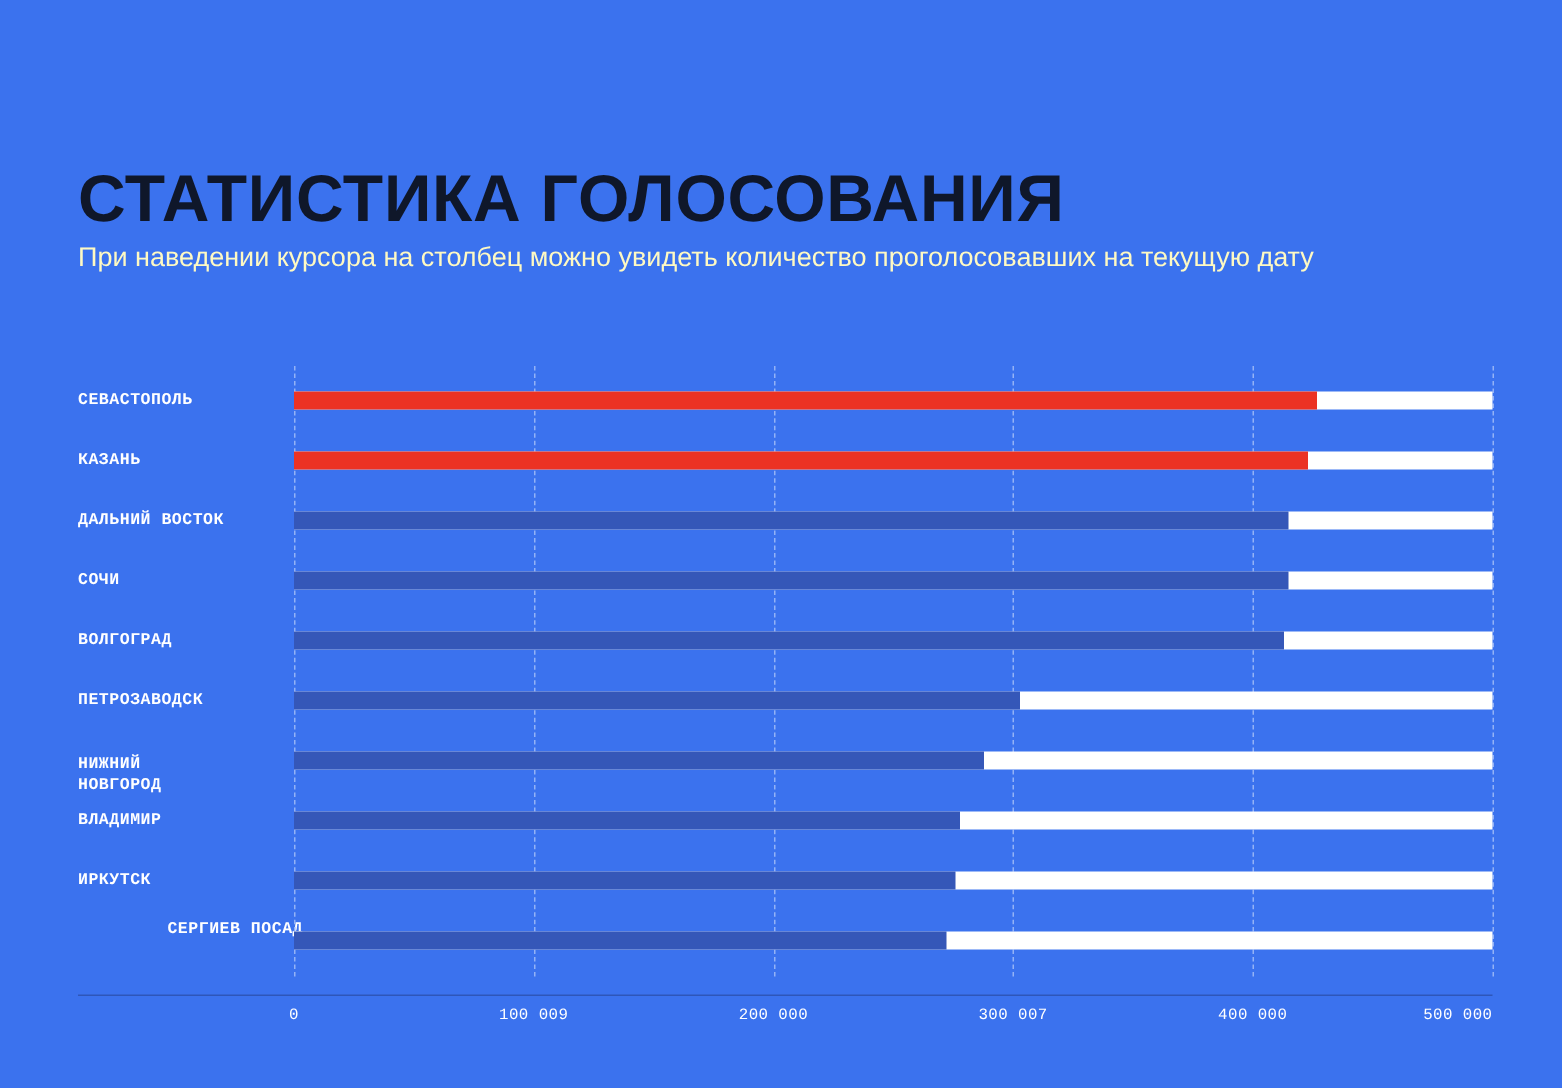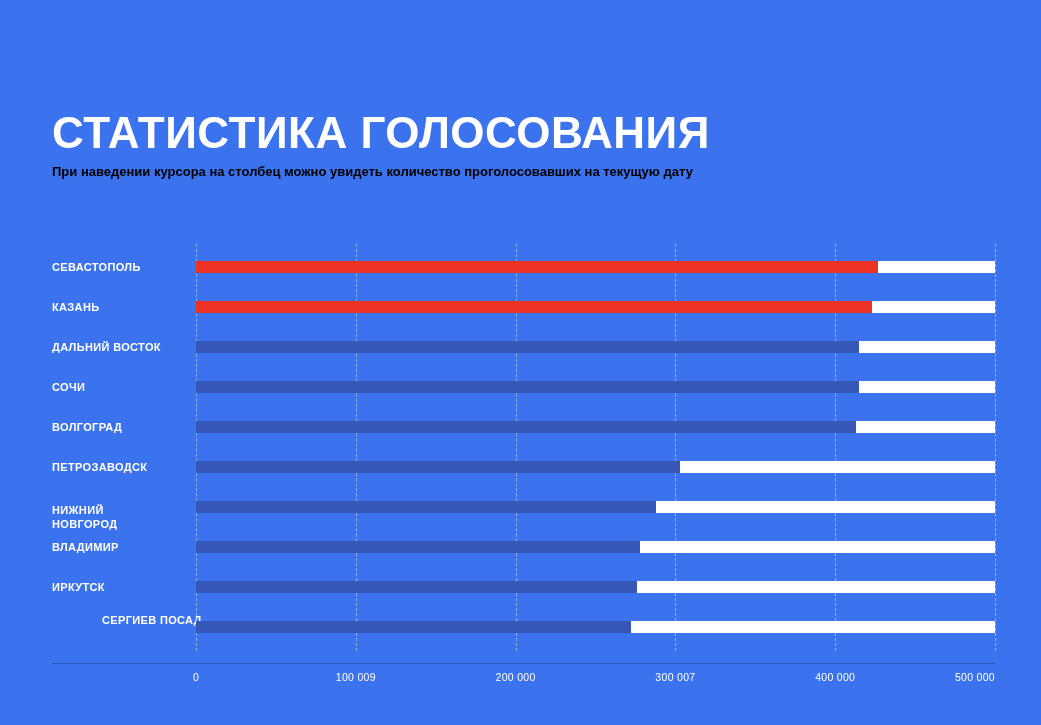--- a/index.html
+++ b/index.html
@@ -24,42 +24,43 @@
 
   
   .title {
     position: absolute;
     left: 52px;
     top: 78px;
     font-size: 44px;
     line-height: 52px;
     font-weight: bold;
     letter-spacing: 0.5px;
-    color: #ffffff;
+    color: #0f172a;
     white-space: nowrap;
   }
 
   .subtitle {
     position: absolute;
     left: 52px;
     top: 160px;
-    font-size: 13px;
+    font-size: 18px;
     line-height: 23px;
-    font-weight: bold;
-    color: #000000;
+    font-weight: normal;
+    color: #fef9c3;
   }
   .subtitle div { white-space: nowrap; }
 
   
   .chart {
     position: absolute;
     left: 0;
     top: 0;
     width: 1041px;
     height: 725px;
+    font-family: Liberation Mono, monospace;
   }
 
   .plot {
     position: absolute;
     left: 196px;
     top: 250px;
     width: 799px;
     height: 400px;
   }
 

